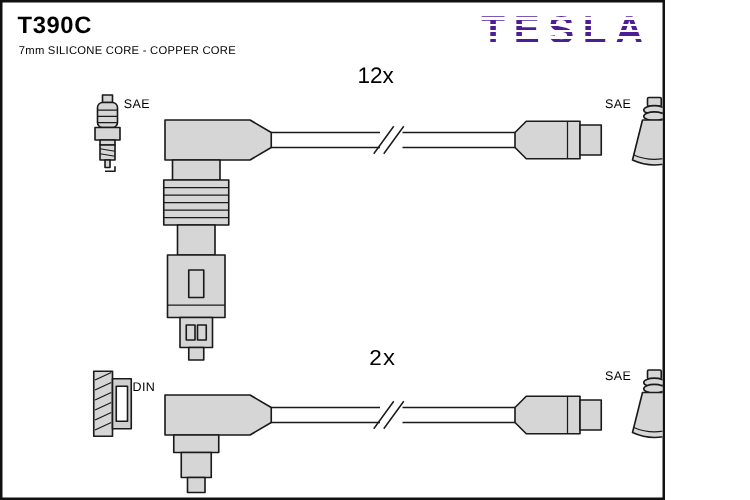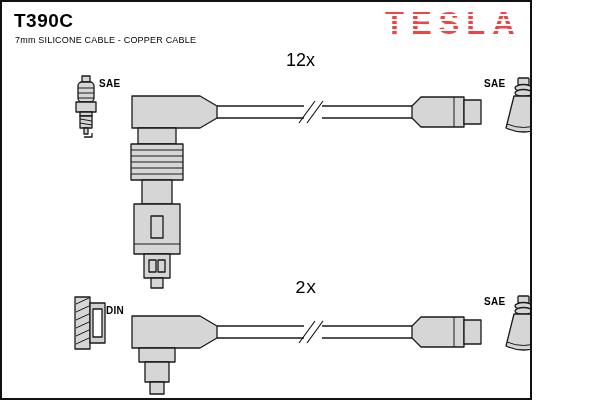--- a/index.html
+++ b/index.html
@@ -19,34 +19,34 @@
     letter-spacing:0.5px;
   }
   .subtitle {
     left:13px; top:33px;
     font-size:9px; color:#000; letter-spacing:0.2px;
   }
   .brand {
     left:383px; top:4px;
     font-size:31px; font-weight:bold;
     letter-spacing:7px;
-    color:#ef4444;
+    color:#4c1d95;
   }
   
   .brand::after {
     content:"";
     position:absolute; inset:0;
     background:repeating-linear-gradient(to bottom, transparent 0 3px, #ffffff 3px 5px);
     pointer-events:none;
   }
   .qty {
     font-size:18px; color:#000;
   }
   .term-label {
-    font-size:10px; font-weight:700; color:#000; letter-spacing:0.3px;
+    font-size:10px; font-weight:400; color:#000; letter-spacing:0.3px;
   }
   svg.diagram { position:absolute; left:0; top:0; }
 </style>
 </head>
 <body>
 
 <div class="page">
 
   <svg class="diagram" width="600" height="400" viewBox="0 0 600 400">
 
@@ -134,21 +134,21 @@
         <rect x="516" y="294" width="11" height="7" rx="1"></rect>
         <ellipse cx="521.5" cy="304" rx="8.5" ry="3.5"></ellipse>
         <ellipse cx="521.5" cy="309" rx="8.5" ry="3.5"></ellipse>
         <path d="M512,312 H531 L539,344 Q521.5,352 504,344 Z"></path>
         <path d="M505,340 Q521.5,347 538,340" fill="none" stroke-width="1"></path>
       </g>
     </g>
   </svg>
 
   <div class="abs part-number">T390C</div>
-  <div class="abs subtitle">7mm SILICONE CABLE - COPPER CABLE</div>
+  <div class="abs subtitle">7mm SILICONE CORE - COPPER CORE</div>
   <div class="abs brand">TESLA</div>
 
   <div class="abs qty" style="left:284px; top:48px;">12x</div>
   <div class="abs qty" style="left:293px; top:276px;font-family:Liberation Mono, monospace;">2x</div>
 
   <div class="abs term-label" style="left:97px; top:76px;">SAE</div>
   <div class="abs term-label" style="left:482px; top:76px;">SAE</div>
   <div class="abs term-label" style="left:104px; top:303px;">DIN</div>
   <div class="abs term-label" style="left:482px; top:294px;">SAE</div>
 

